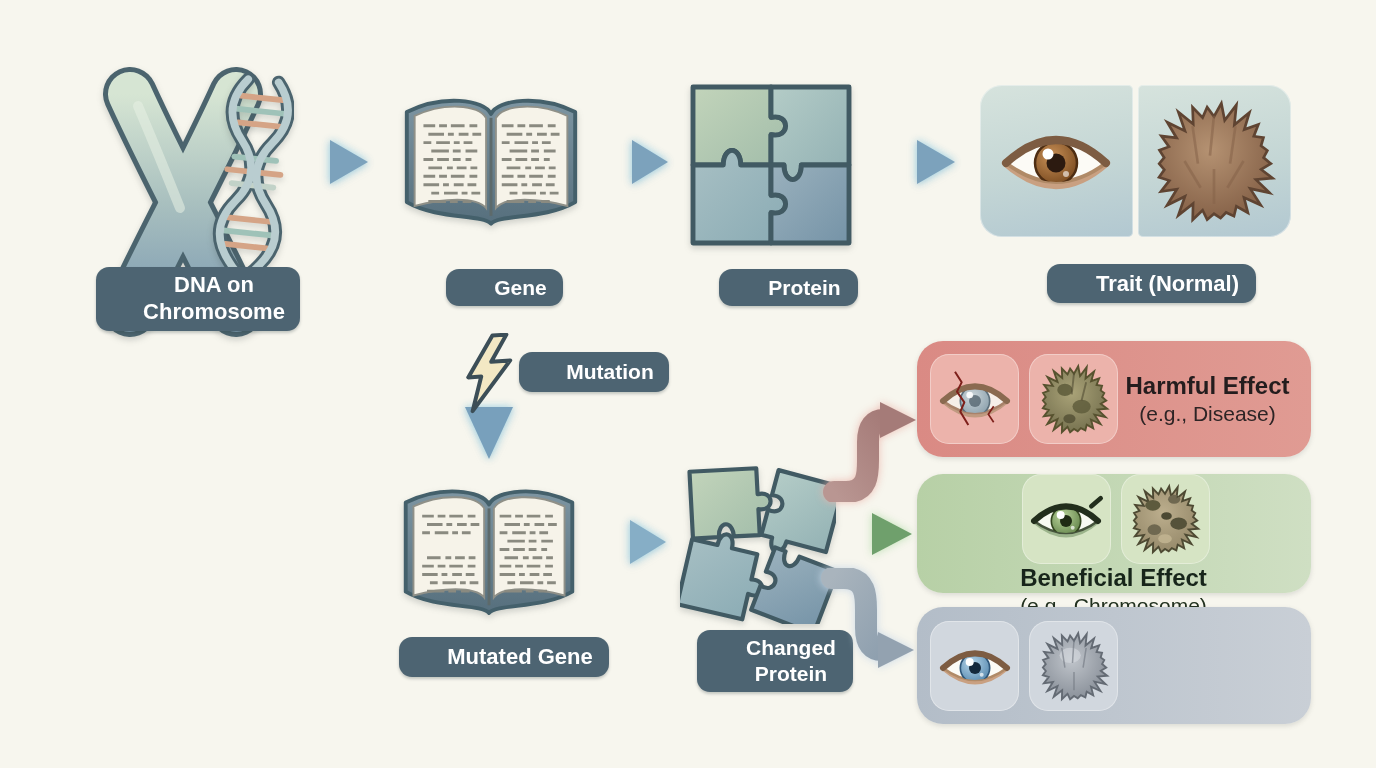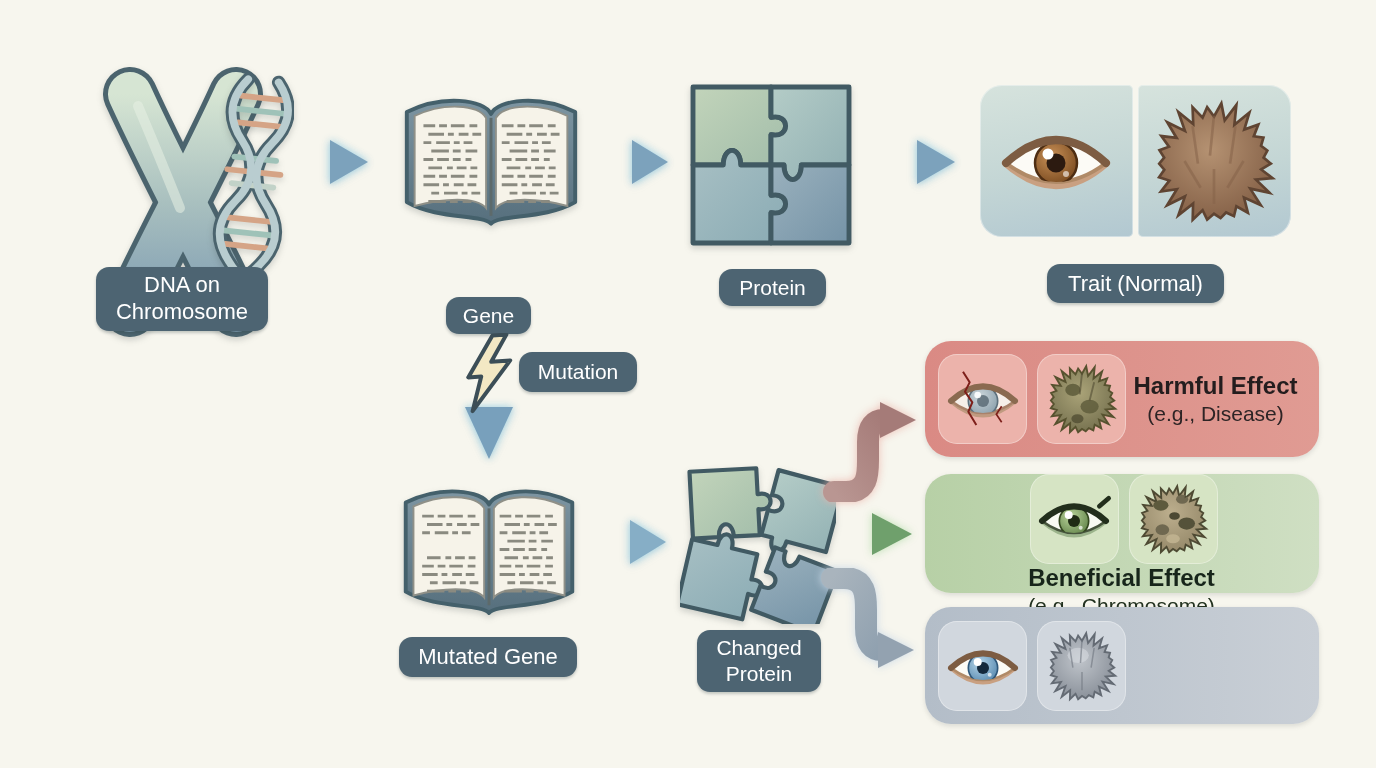--- a/index.html
+++ b/index.html
@@ -3,45 +3,44 @@
 <meta charset="utf-8">
 <style>
   html,body{margin:0;padding:0;background:#e8e8e2;}
   .canvas{
     position:relative;width:1376px;height:768px;overflow:hidden;
     background:#f7f6ee;font-family:"Liberation Sans",sans-serif;
   }
   .abs{position:absolute;}
   
   .chip{
-    position:absolute;background:#4d6472;color:#fff;font-weight:normal;
+    position:absolute;background:#4d6472;color:#fff;font-weight:bold;
     border-radius:13px;display:flex;align-items:center;justify-content:center;
-    text-align:center;box-shadow:0 2px 3px rgba(40,55,60,.25);
+    text-align:center;box-shadow:0 2px 3px rgba(40,55,60,.25);padding-left:32px;
   }
   .chip-dna{left:96px;top:267px;width:172px;height:64px;font-size:22px;line-height:1.22;}
-  .chip-gene{left:446px;top:269px;width:85px;height:37px;font-size:21px;margin-top:28px;}
+  .chip-gene{left:446px;top:269px;width:85px;height:37px;font-size:21px;}
   .chip-protein{left:719px;top:269px;width:107px;height:37px;font-size:21px;}
   .chip-trait{left:1047px;top:264px;width:177px;height:39px;font-size:22px;}
   .chip-mutation{left:519px;top:352px;width:118px;height:40px;font-size:21px;}
   .chip-mutated{left:399px;top:637px;width:178px;height:40px;font-size:22px;}
   .chip-changed{left:697px;top:630px;width:124px;height:62px;font-size:21px;line-height:1.25;}
   
   .trait-tile{
     position:absolute;top:85px;width:153px;height:152px;
     background:linear-gradient(170deg,#d6e3dd 0%,#c4d6d5 55%,#b2c8d1 100%);
     box-shadow:inset 0 0 0 1px rgba(255,255,255,.4);
   }
   .trait-tile.left{left:980px;border-radius:22px 5px 5px 22px;}
   .trait-tile.right{left:1138px;border-radius:5px 22px 22px 5px;}
   
   .card{
     position:absolute;left:917px;width:394px;border-radius:26px;
     display:flex;align-items:center;padding:0 10px 0 13px;box-sizing:border-box;
     box-shadow:0 2px 5px rgba(90,95,95,.18);
-    margin-left:8px;
   }
   .card-harmful{top:341px;height:116px;background:linear-gradient(90deg,#da8a84,#e09b93);}
   .card-beneficial{top:474px;height:119px;background:linear-gradient(90deg,#b7d0a6,#cfdfc3);flex-direction:column;}
   .card-neutral{top:607px;height:117px;background:linear-gradient(90deg,#b3bdc8,#c9cfd6);}
   .tiles{display:flex;gap:10px;}
   .tile{
     width:89px;height:90px;border-radius:19px;display:flex;
     align-items:center;justify-content:center;
     box-shadow:inset 0 0 0 1px rgba(255,255,255,.35);
   }

